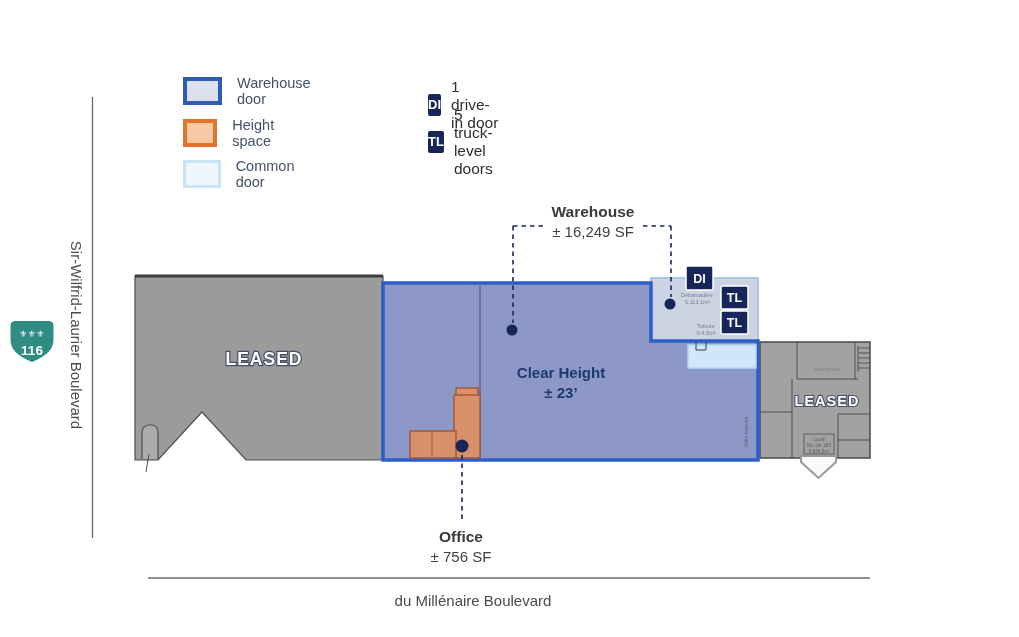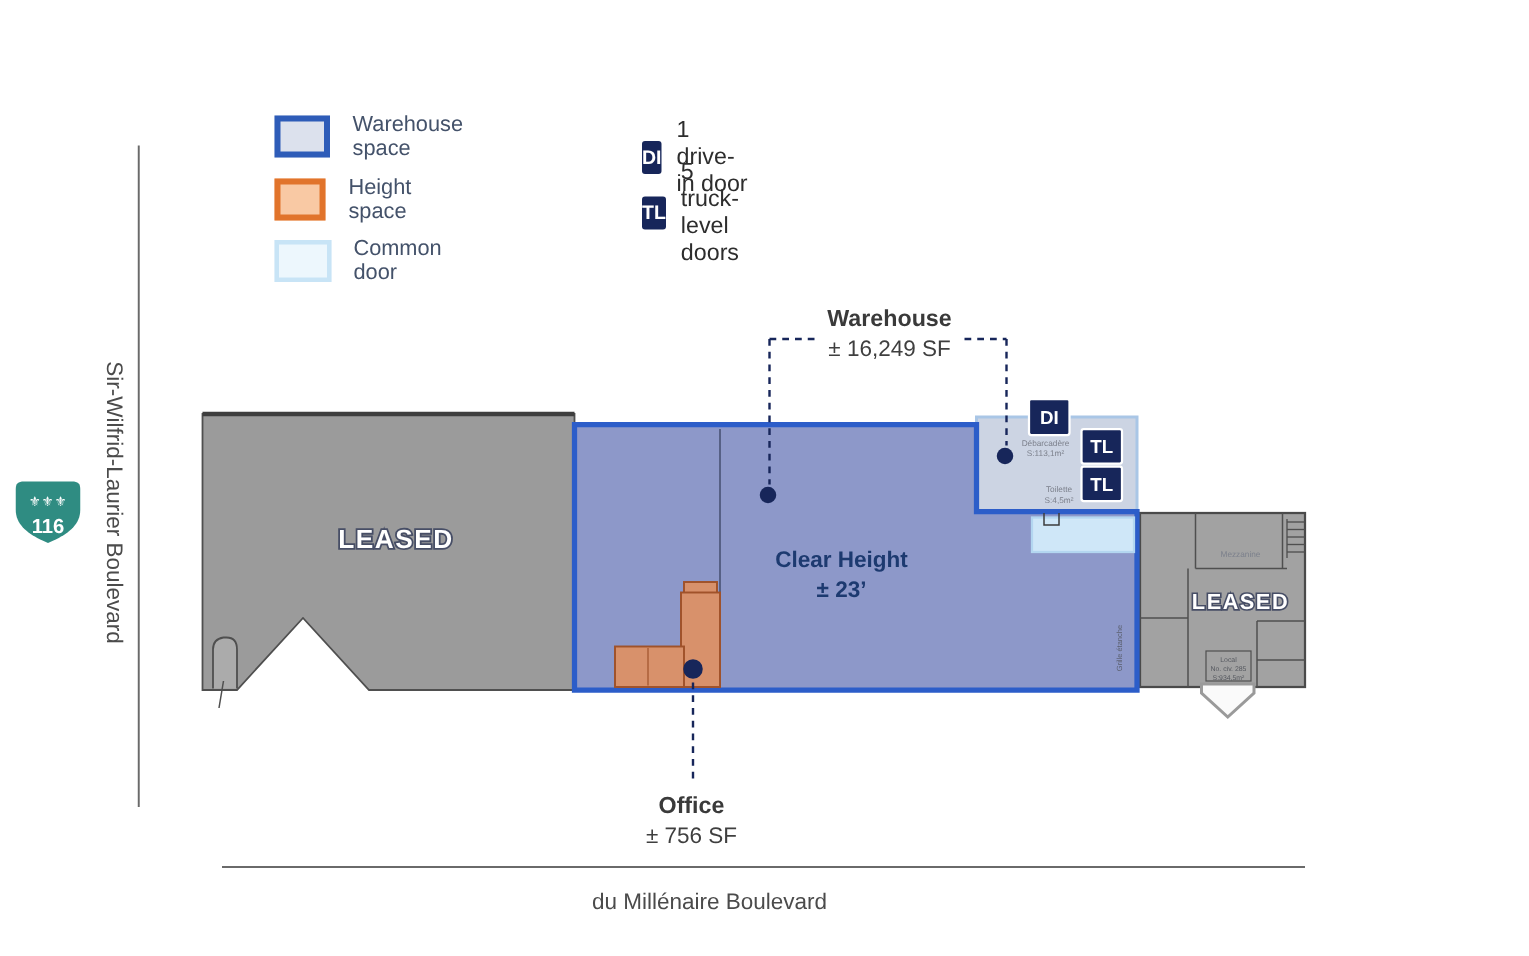--- a/index.html
+++ b/index.html
@@ -124,21 +124,21 @@
       <rect x="721" y="286" width="27" height="23" rx="1.5" stroke="#ffffff" stroke-width="1.5" fill="#17265a"></rect>
       <text x="734.5" y="302" class="badge-txt">TL</text>
       <rect x="721" y="311" width="27" height="23" rx="1.5" stroke="#ffffff" stroke-width="1.5" fill="#17265a"></rect>
       <text x="734.5" y="327" class="badge-txt">TL</text>
     </g>
   </svg>
 
   <div class="legend-spaces">
     <div class="space-row" style="top:0px">
       <span class="swatch sw-warehouse"></span>
-      <span class="space-label">Warehouse space</span>
+      <span class="space-label">Warehouse door</span>
     </div>
     <div class="space-row" style="top:42px">
       <span class="swatch sw-office"></span>
       <span class="space-label">Height space</span>
     </div>
     <div class="space-row" style="top:83px">
       <span class="swatch sw-common"></span>
       <span class="space-label">Common door</span>
     </div>
   </div>

